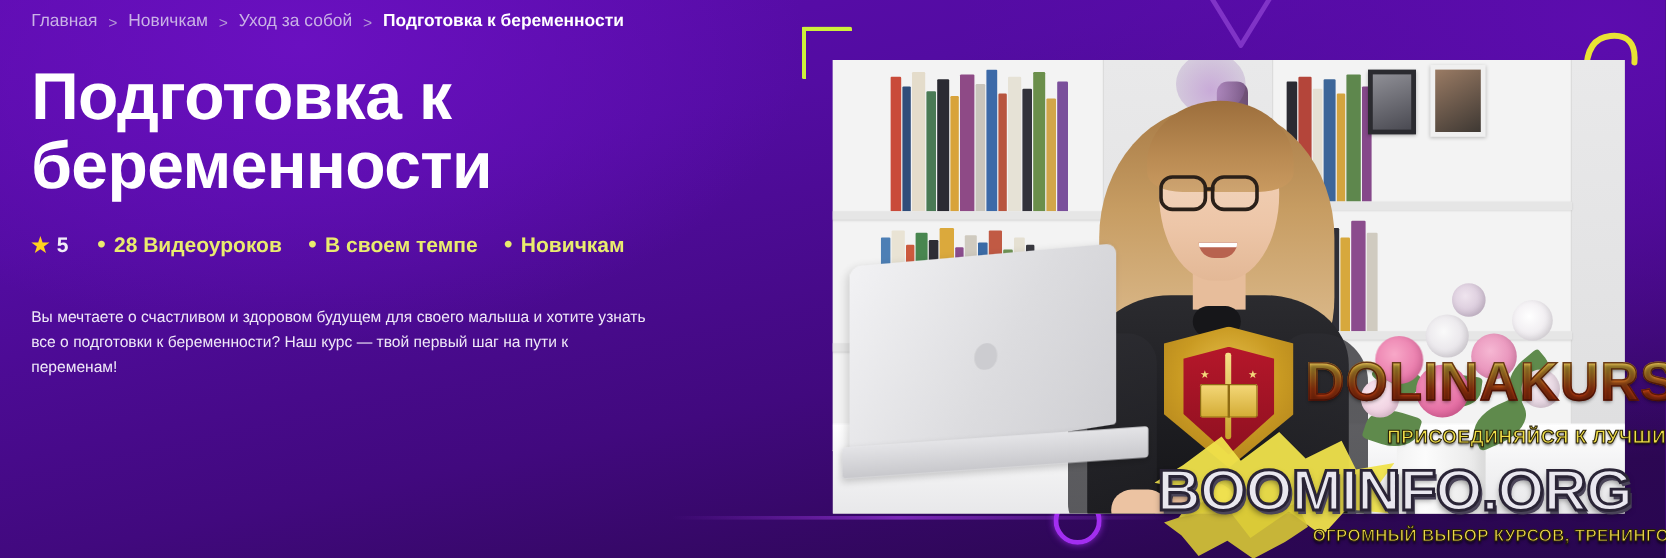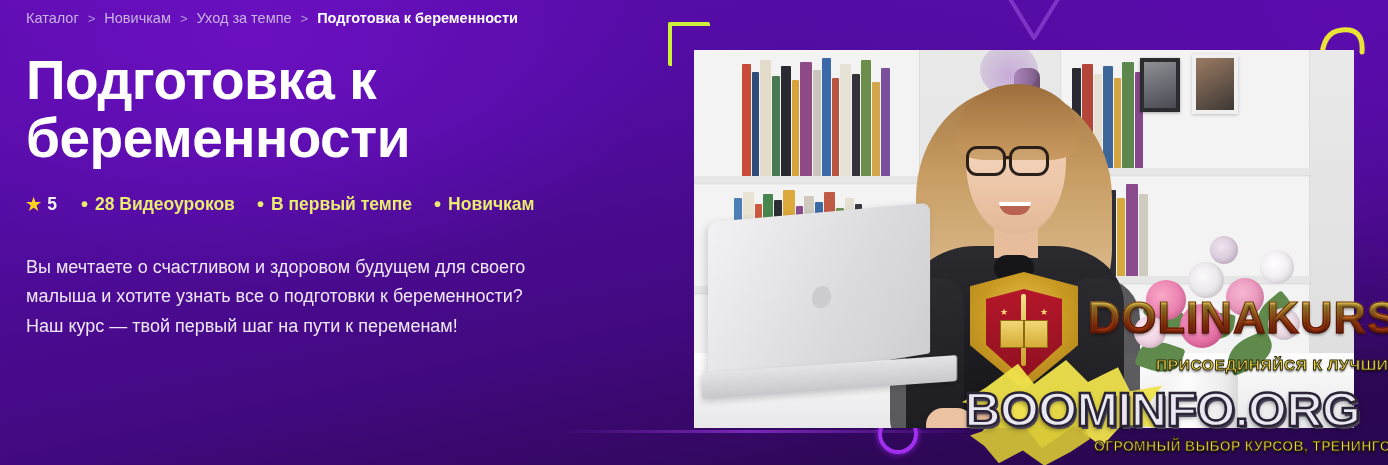--- a/index.html
+++ b/index.html
@@ -43,21 +43,21 @@
     color:#ffffff; font-weight:700; font-size:55px; line-height:1.05;
     letter-spacing:-0.5px; max-width:470px; margin-bottom:26px;
   }
 
   #meta-row { display:flex; align-items:center; font-size:17.5px; font-weight:700; margin-bottom:38px; }
   #meta-row .star { color:#ffd21e; font-size:17px; margin-right:6px; line-height:1; }
   #meta-row .rating-value { color:#f2eef8; margin-right:24px; }
   #meta-row .meta-item { color:#e9ec6e; display:flex; align-items:center; margin-right:22px; white-space:nowrap; }
   #meta-row .meta-item .dot { color:#e9ec6e; font-size:20px; margin-right:7px; line-height:0.7; }
 
-  #description { color:#efe8f8; font-size:18px; line-height:1.65; max-width:515px; margin-bottom:33px;margin-top:24px; }
+  #description { color:#efe8f8; font-size:13px; line-height:1.65; max-width:515px; margin-bottom:33px;margin-top:24px; }
 
   #cta-button {
     display:inline-flex; align-items:center; justify-content:center;
     background:#ccf224; color:#1b0b2e;
     font-size:14.5px; font-weight:700; letter-spacing:0.4px;
     height:56px; padding:0 52px; border:none; border-radius:30px;
     cursor:pointer; font-family:"Liberation Sans", sans-serif;
   }
 
   
@@ -221,43 +221,43 @@
   <div id="deco-corner" class="deco"></div>
   <svg id="deco-hook" class="deco" width="60" height="46">
     <path d="M4 44 Q2 10 24 8 Q46 6 44 30" fill="none" stroke="#e8e334" stroke-width="5" stroke-linecap="round"></path>
   </svg>
   <div id="deco-glow-line" class="deco"></div>
   <div id="deco-circle" class="deco"></div>
 
   <div id="left-col">
 
     <nav id="breadcrumb">
-      <span class="crumb">Каталог</span>
+      <span class="crumb">Главная</span>
       <span class="sep">&gt;</span>
       <span class="crumb">Новичкам</span>
       <span class="sep">&gt;</span>
-      <span class="crumb">Уход за темпе</span>
+      <span class="crumb">Уход за собой</span>
       <span class="sep">&gt;</span>
       <span class="crumb current">Подготовка к беременности</span>
     </nav>
 
     <h1 id="page-title">Подготовка к беременности</h1>
 
     <div id="meta-row">
       <span class="star">★</span>
       <span class="rating-value">5</span>
 
       <span class="meta-item">
         <span class="dot">•</span>
         <span>28 Видеоуроков</span>
       </span>
 
       <span class="meta-item">
         <span class="dot">•</span>
-        <span>В первый темпе</span>
+        <span>В своем темпе</span>
       </span>
 
       <span class="meta-item">
         <span class="dot">•</span>
         <span>Новичкам</span>
       </span>
     </div>
 
     <p id="description">Вы мечтаете о счастливом и здоровом будущем для своего малыша и хотите узнать все о подготовки к беременности? Наш курс — твой первый шаг на пути к переменам!</p>
 

